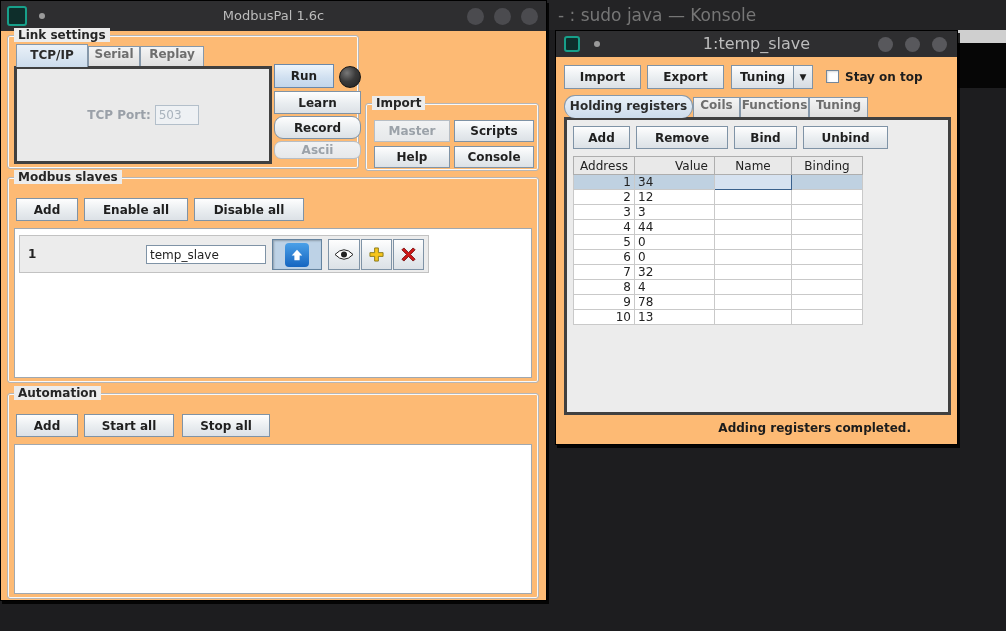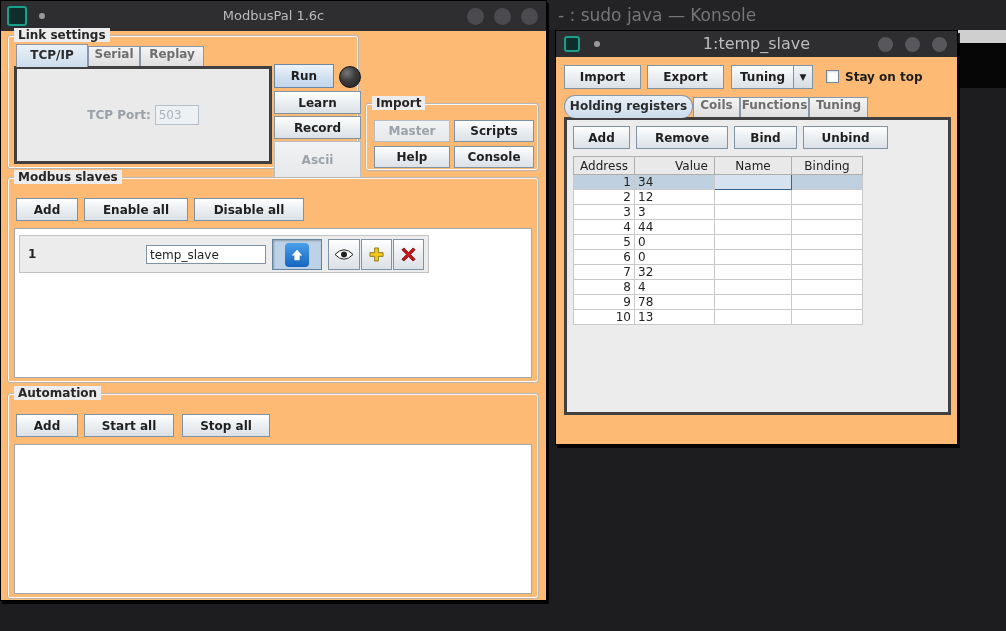--- a/index.html
+++ b/index.html
@@ -143,22 +143,22 @@
         <div class="tab" style="left:74px;width:52px;">Serial</div>
         <div class="tab" style="left:126px;width:64px;">Replay</div>
       </div>
       <div class="tabpanel" style="left:6px;top:30px;width:258px;height:98px;display:flex;align-items:center;justify-content:center;gap:4px;">
         <span style="font:bold 12px 'DejaVu Sans',sans-serif;color:#9aa0a8;">TCP Port:</span>
         <input class="tfield dis" style="position: static; width: 44px; height: 20px;" disabled="" value="503">
       </div>
       <button class="btn focus" style="left:266px;top:28px;width:60px;height:24px;">Run</button>
       <span class="led" style="left:331px;top:30px;"></span>
       <button class="btn" style="left:266px;top:55px;width:87px;height:23px;">Learn</button>
-      <button class="btn" style="left:266px;top:80px;width:87px;height:23px;">Record</button>
-      <button class="btn disabled" style="left:266px;top:105px;width:87px;height:38px;">Ascii</button>
+      <button class="btn" style="left:266px;top:80px;width:87px;height:23px;border-radius:9px;">Record</button>
+      <button class="btn disabled" style="left:266px;top:105px;width:87px;height:18px;border-radius:7px;">Ascii</button>
     </div>
 
 
     <div class="grp" style="left:364px;top:72px;width:174px;height:68px;">
       <span class="legend">Import</span>
       <button class="btn disabled" style="left:8px;top:16px;width:76px;height:22px;">Master</button>
       <button class="btn" style="left:88px;top:16px;width:80px;height:22px;">Scripts</button>
       <button class="btn" style="left:8px;top:42px;width:76px;height:22px;">Help</button>
       <button class="btn" style="left:88px;top:42px;width:80px;height:22px;">Console</button>
     </div>
@@ -312,15 +312,16 @@
             <tr>
               <td class="addr">10</td>
               <td class="val">13</td>
               <td class="name"></td>
               <td class="bind"></td>
             </tr>
           </tbody>
       </table>
     </div>
 
+    <div class="status-label" style="top:364px;">Adding registers completed.</div>
 
   </div>
 </div>
 
 </body></html>

